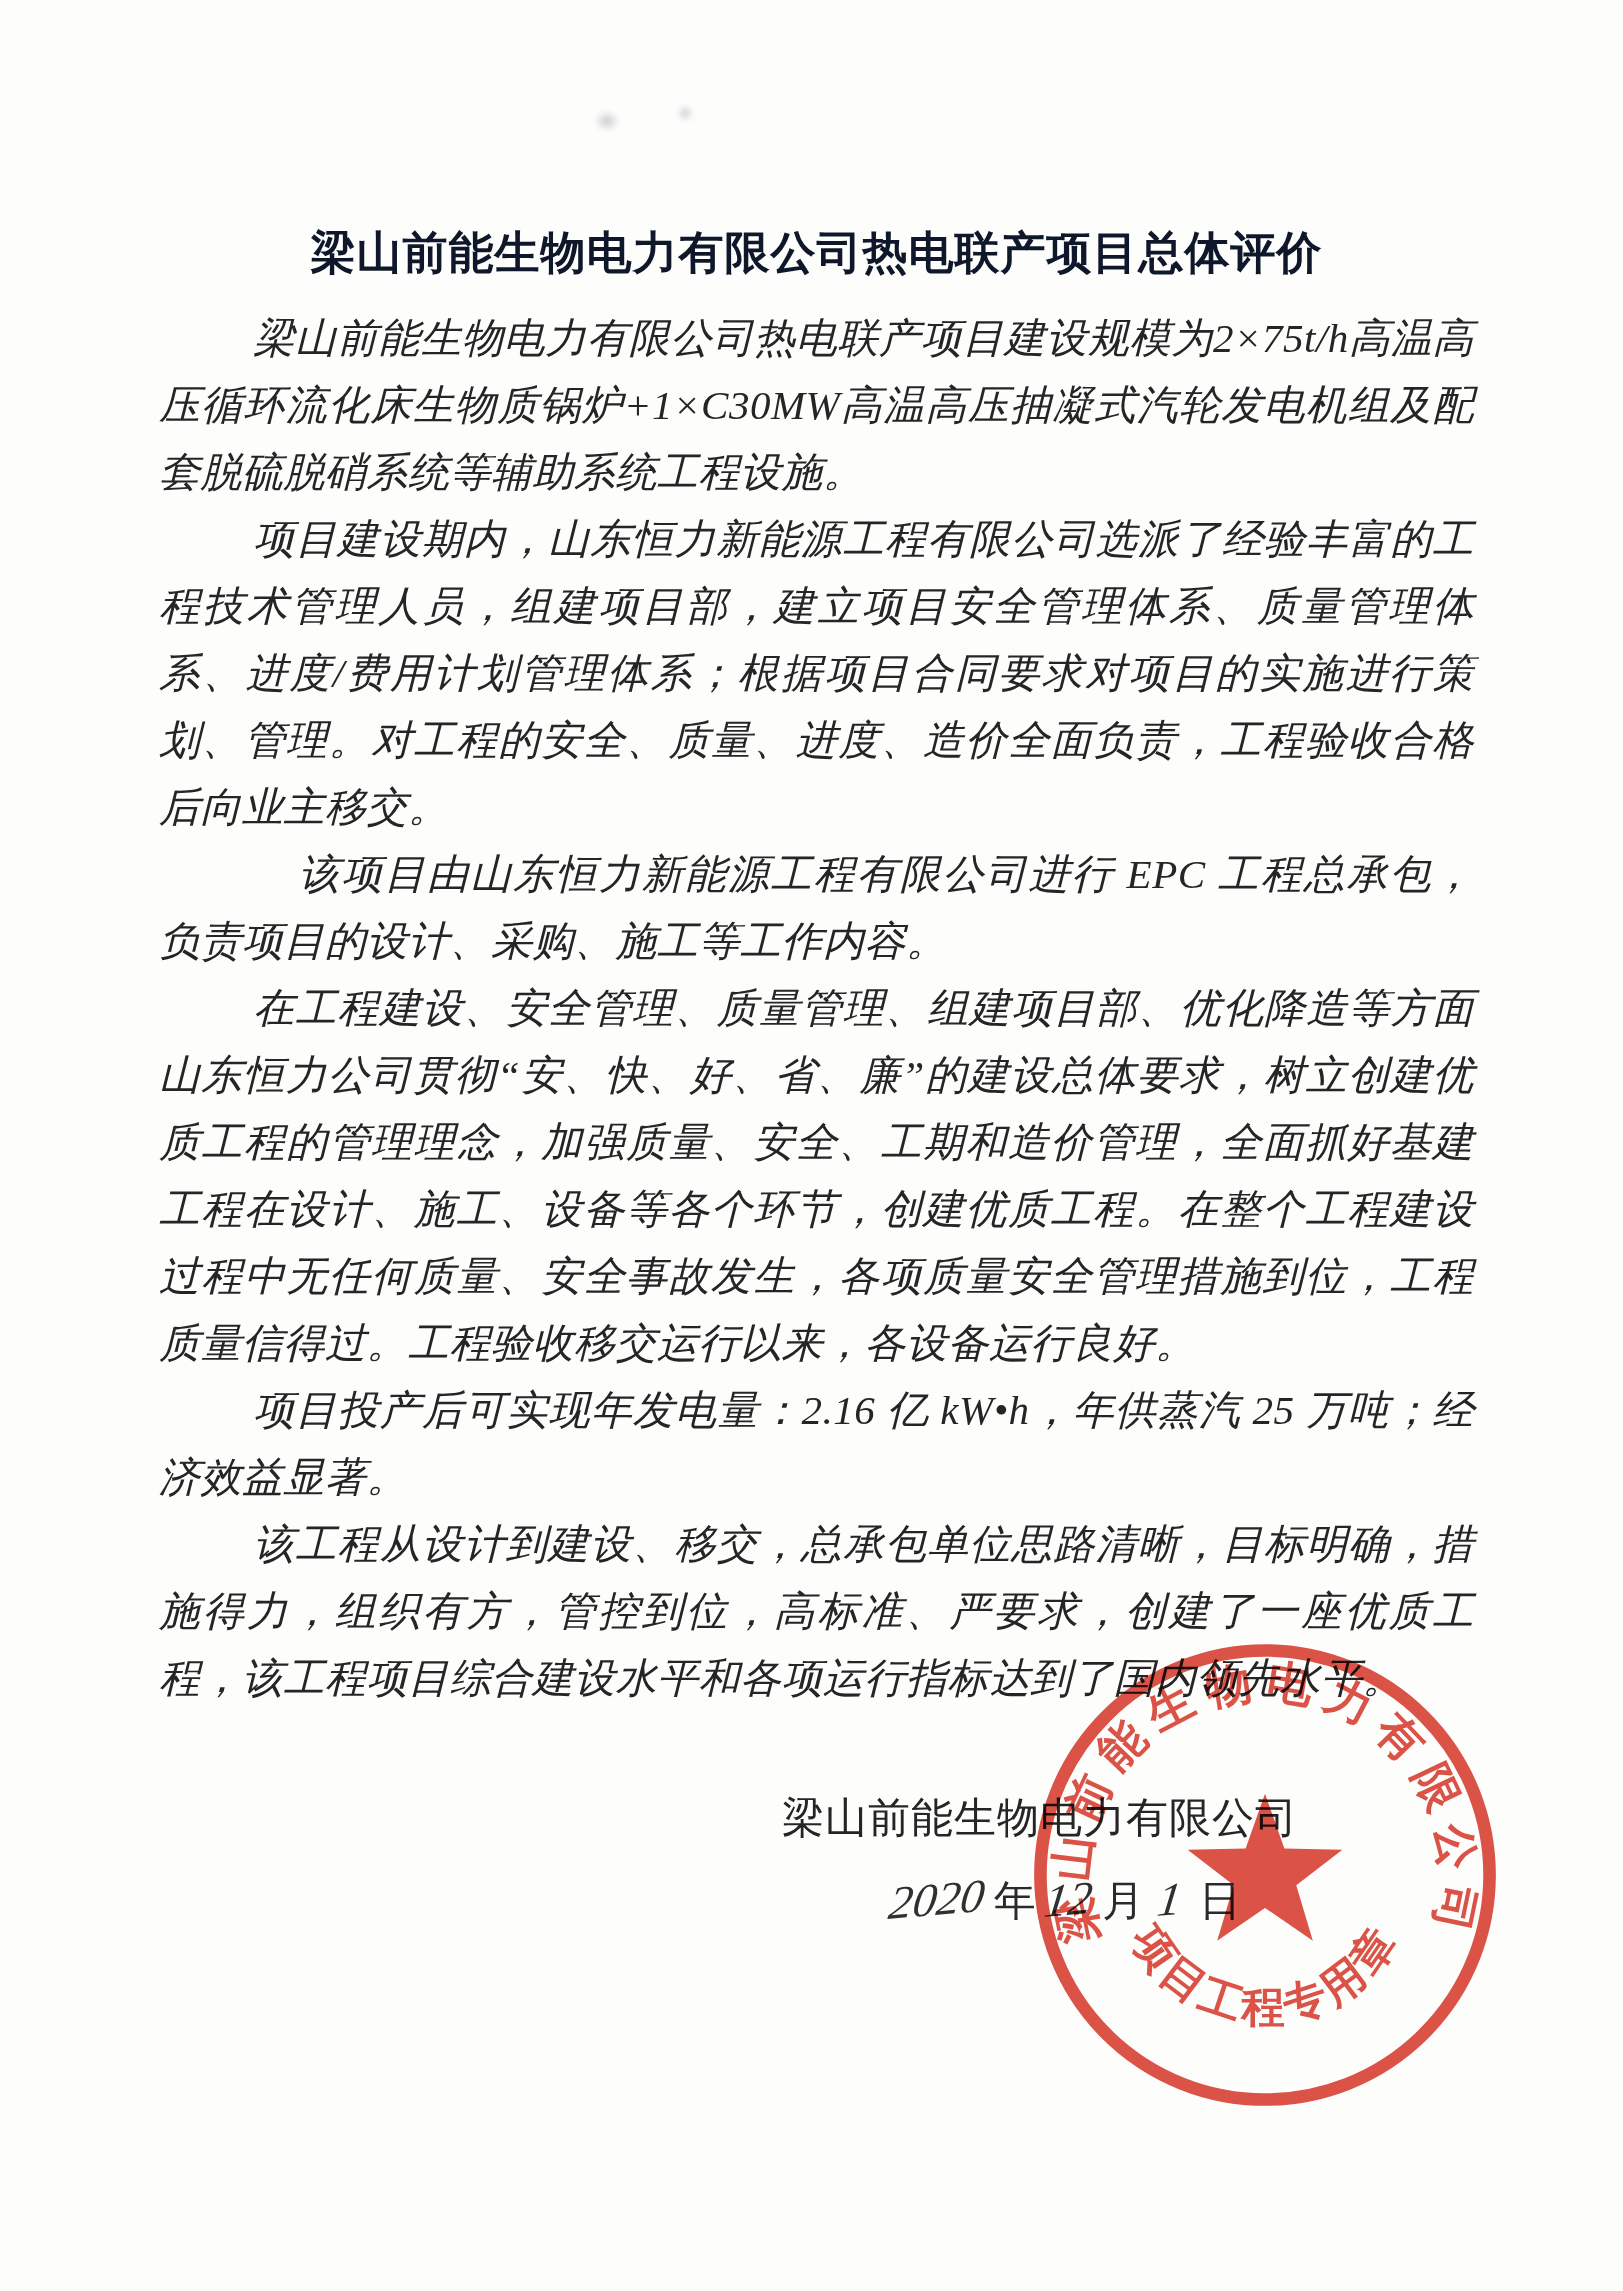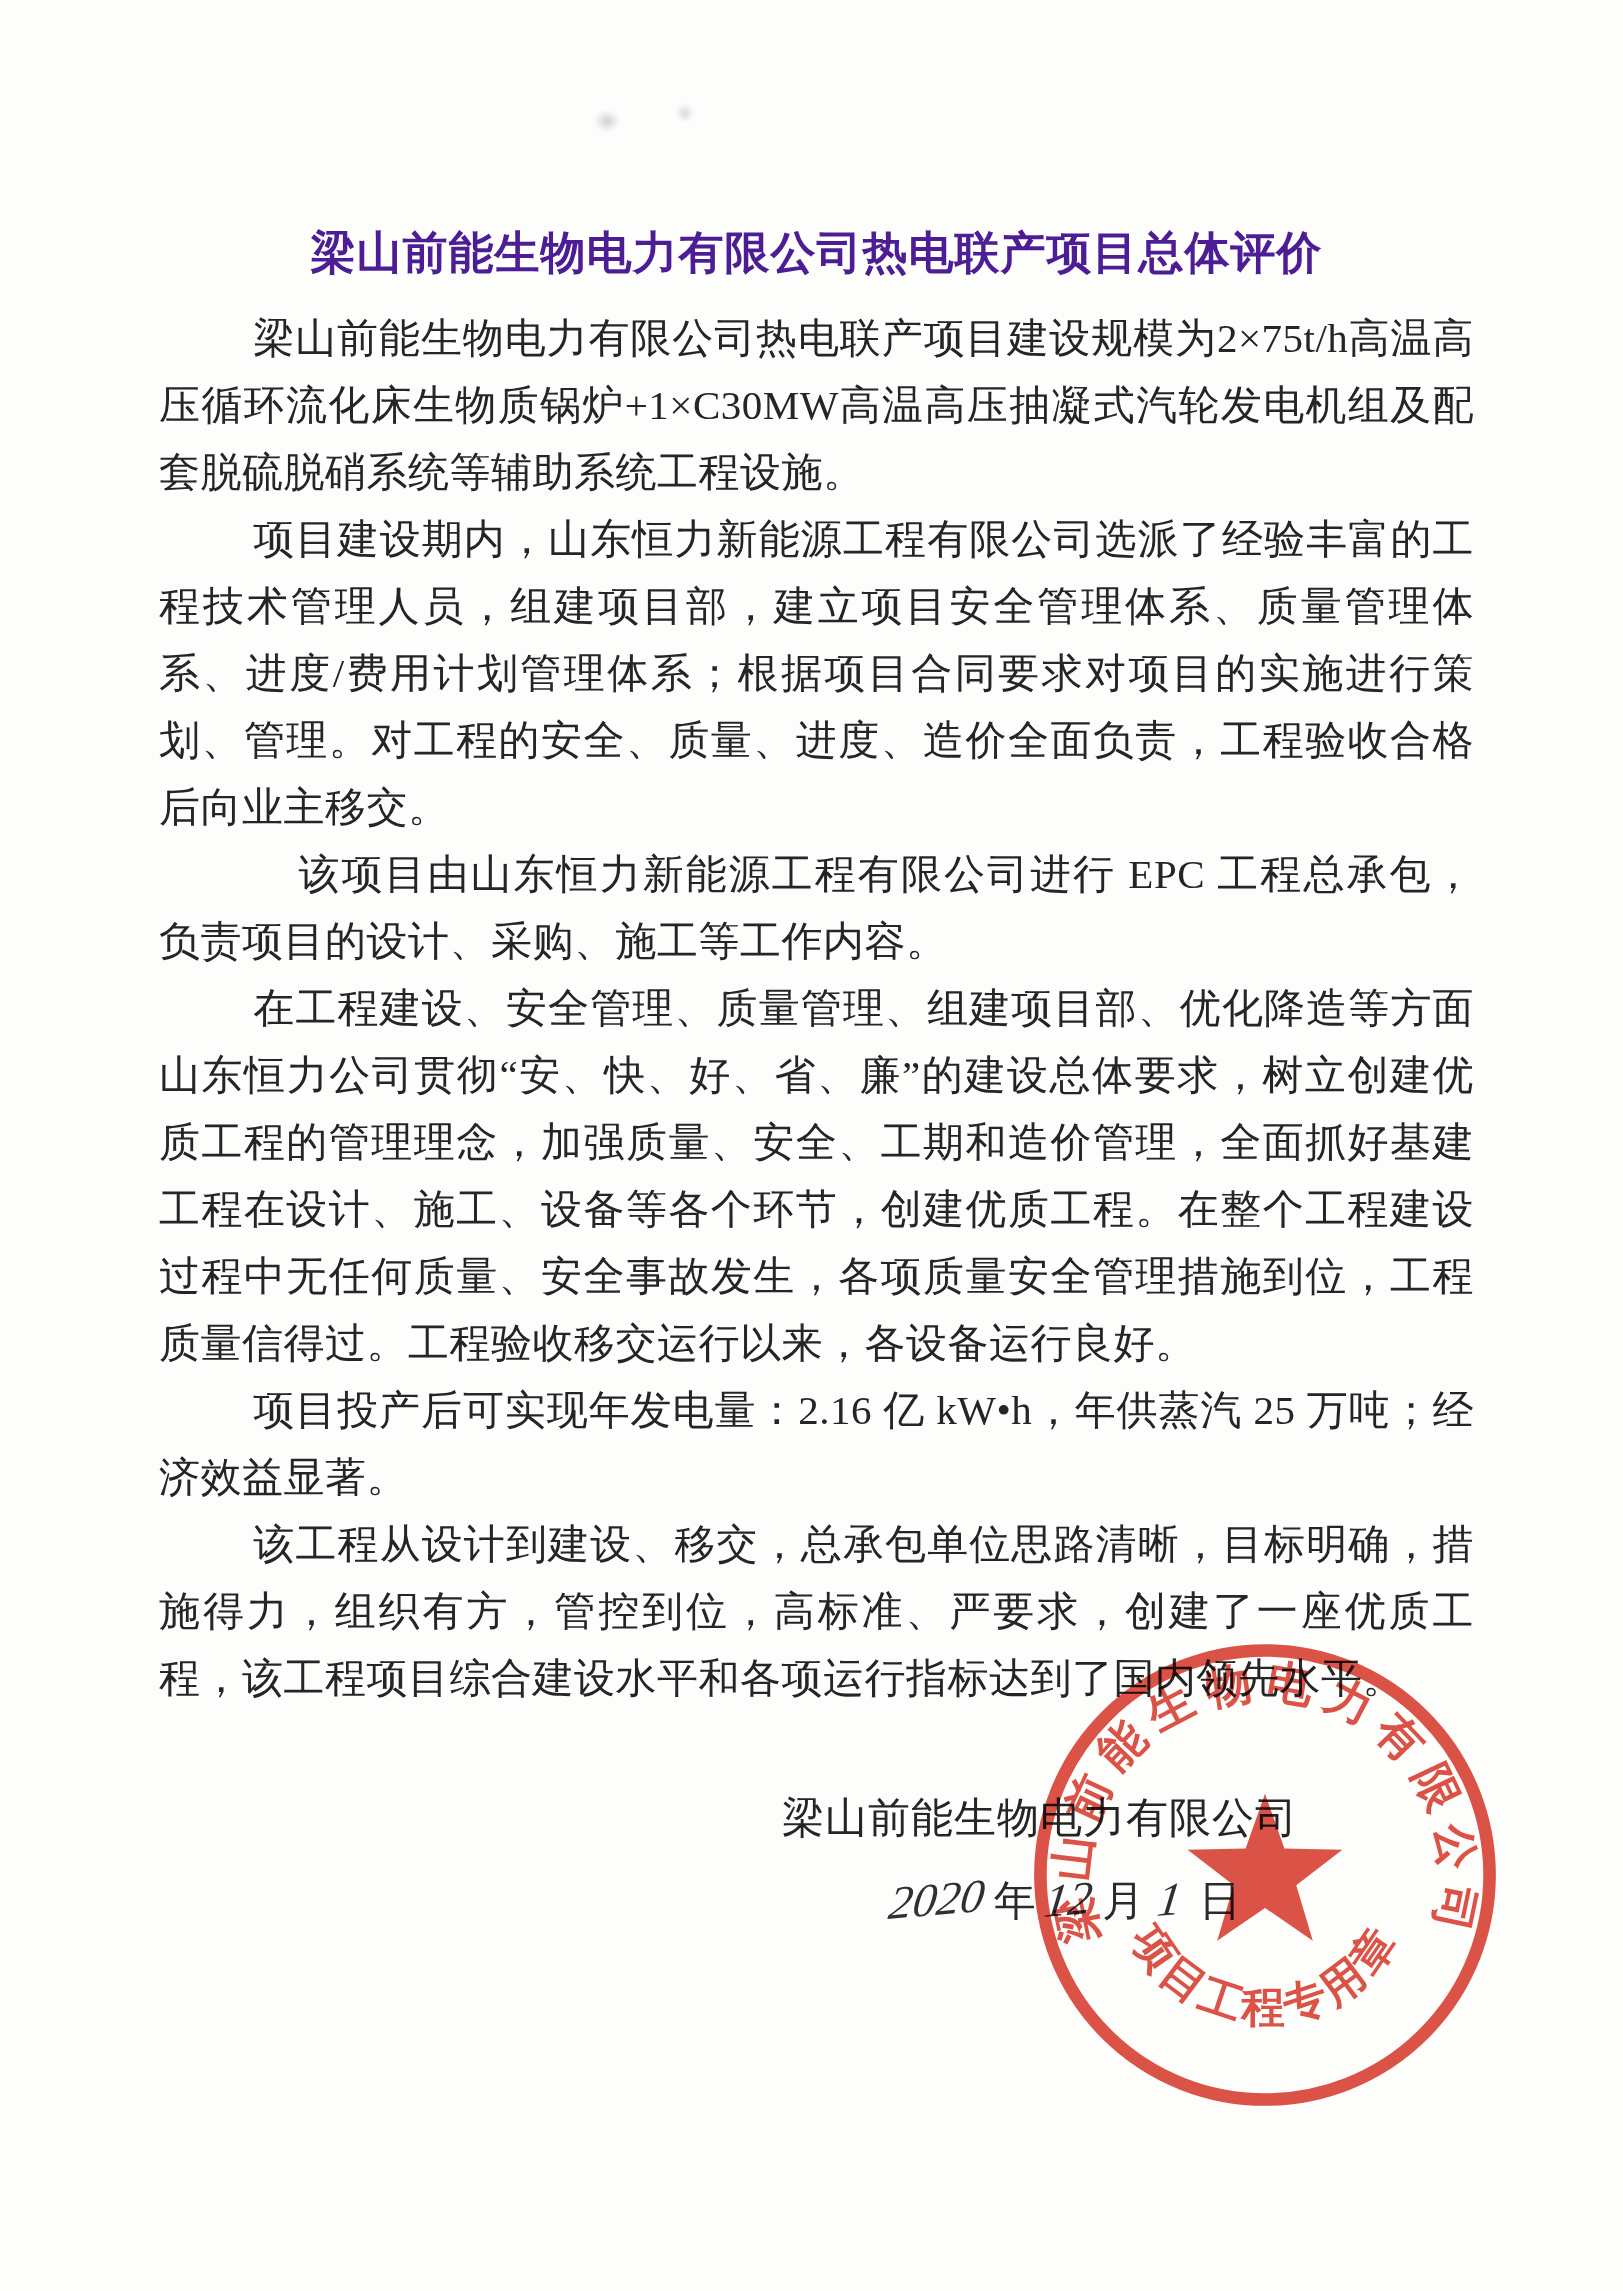--- a/index.html
+++ b/index.html
@@ -19,32 +19,33 @@
     top: 218px;
     width: 1315px;
   }
   .doc-title {
     font-family: "Liberation Sans", sans-serif;
     font-weight: 700;
     font-size: 45px;
     line-height: 69px;
     text-align: center;
     letter-spacing: 1px;
-    color: #4c1d95;
+    color: #0f172a;
     margin-bottom: 17.6px;
   }
   .para {
     font-size: 41px;
     line-height: 67px;
     text-align: justify;
     text-justify: inter-character;
     letter-spacing: 0.5px;
     margin: 0;
     text-indent: 2.3em;
     color: #252525;
+    font-style: italic;
   }
   .para.deep-indent { text-indent: 3.4em; }
   .signature {
     position: absolute;
     left: 159px;
     top: 1786px;
     width: 1315px;
     display: flex;
     flex-direction: column;
     align-items: flex-end;

